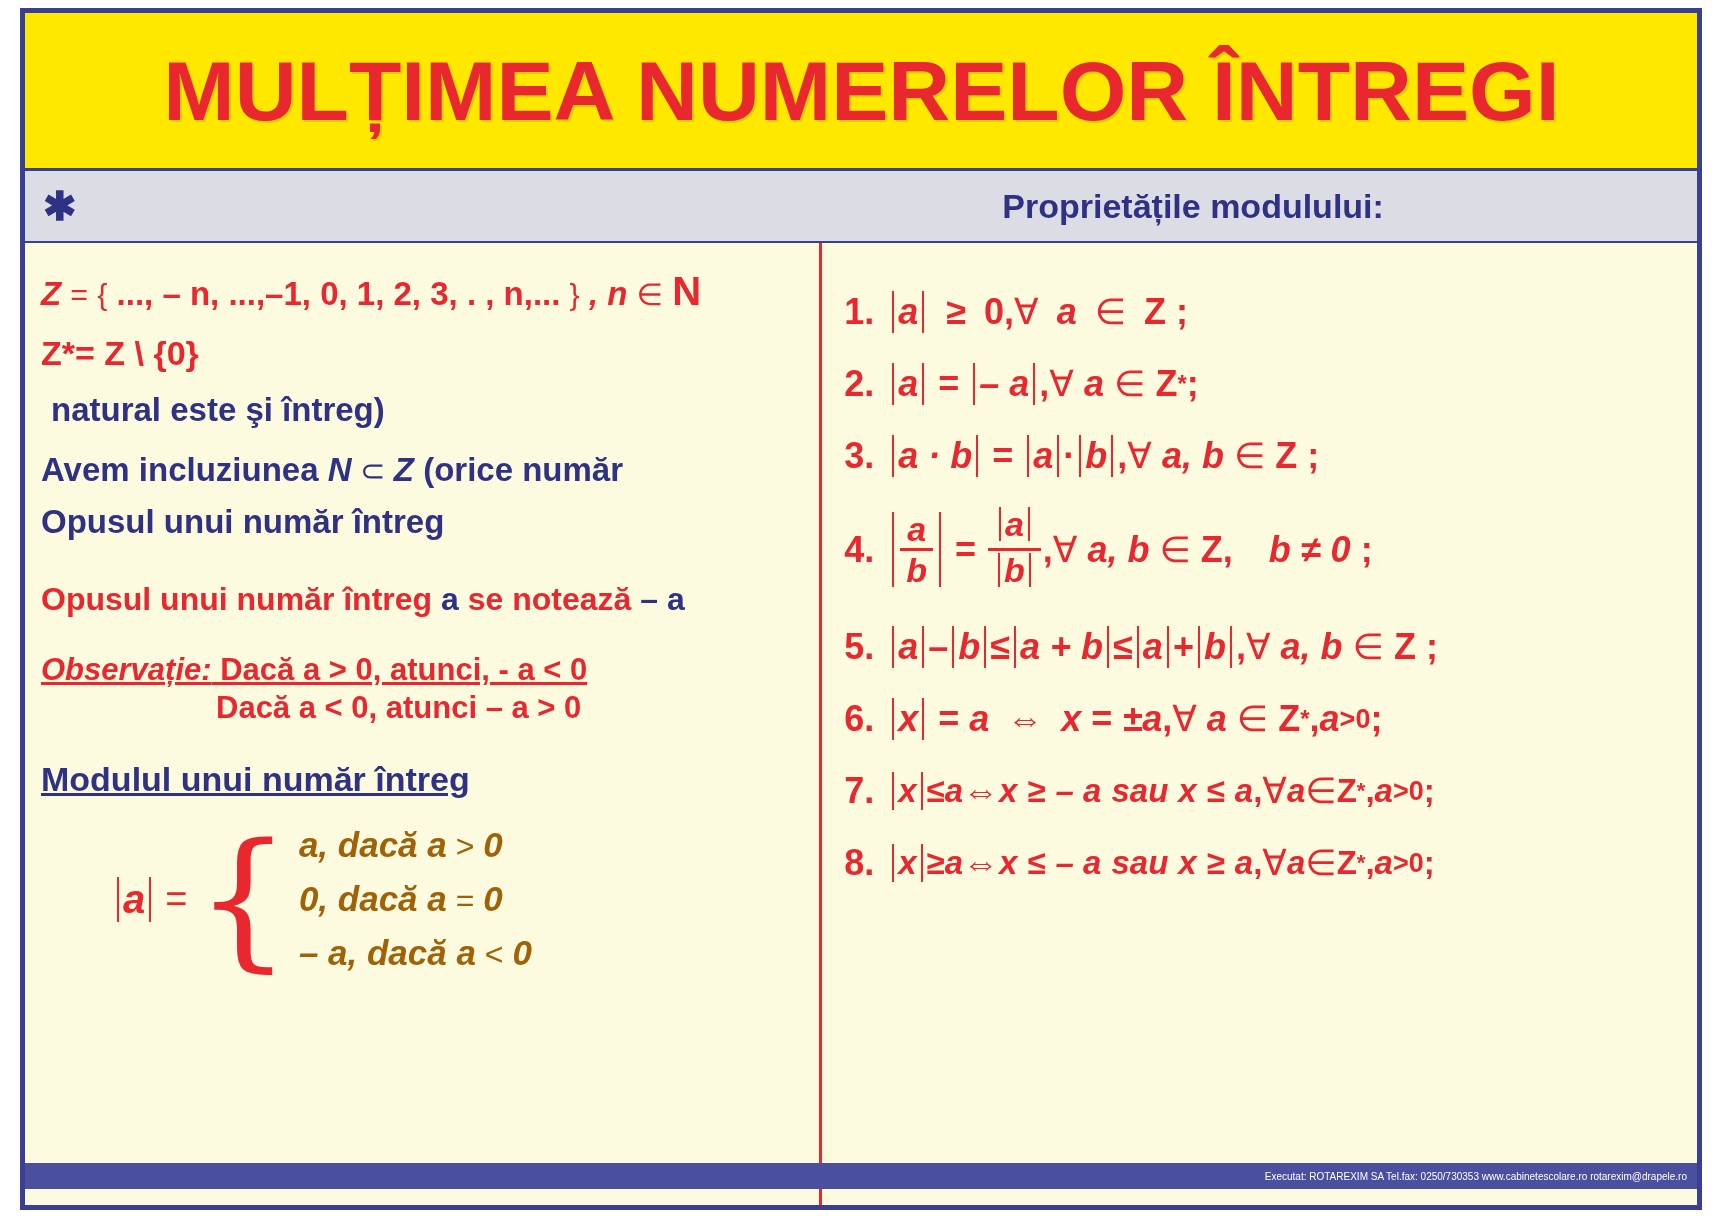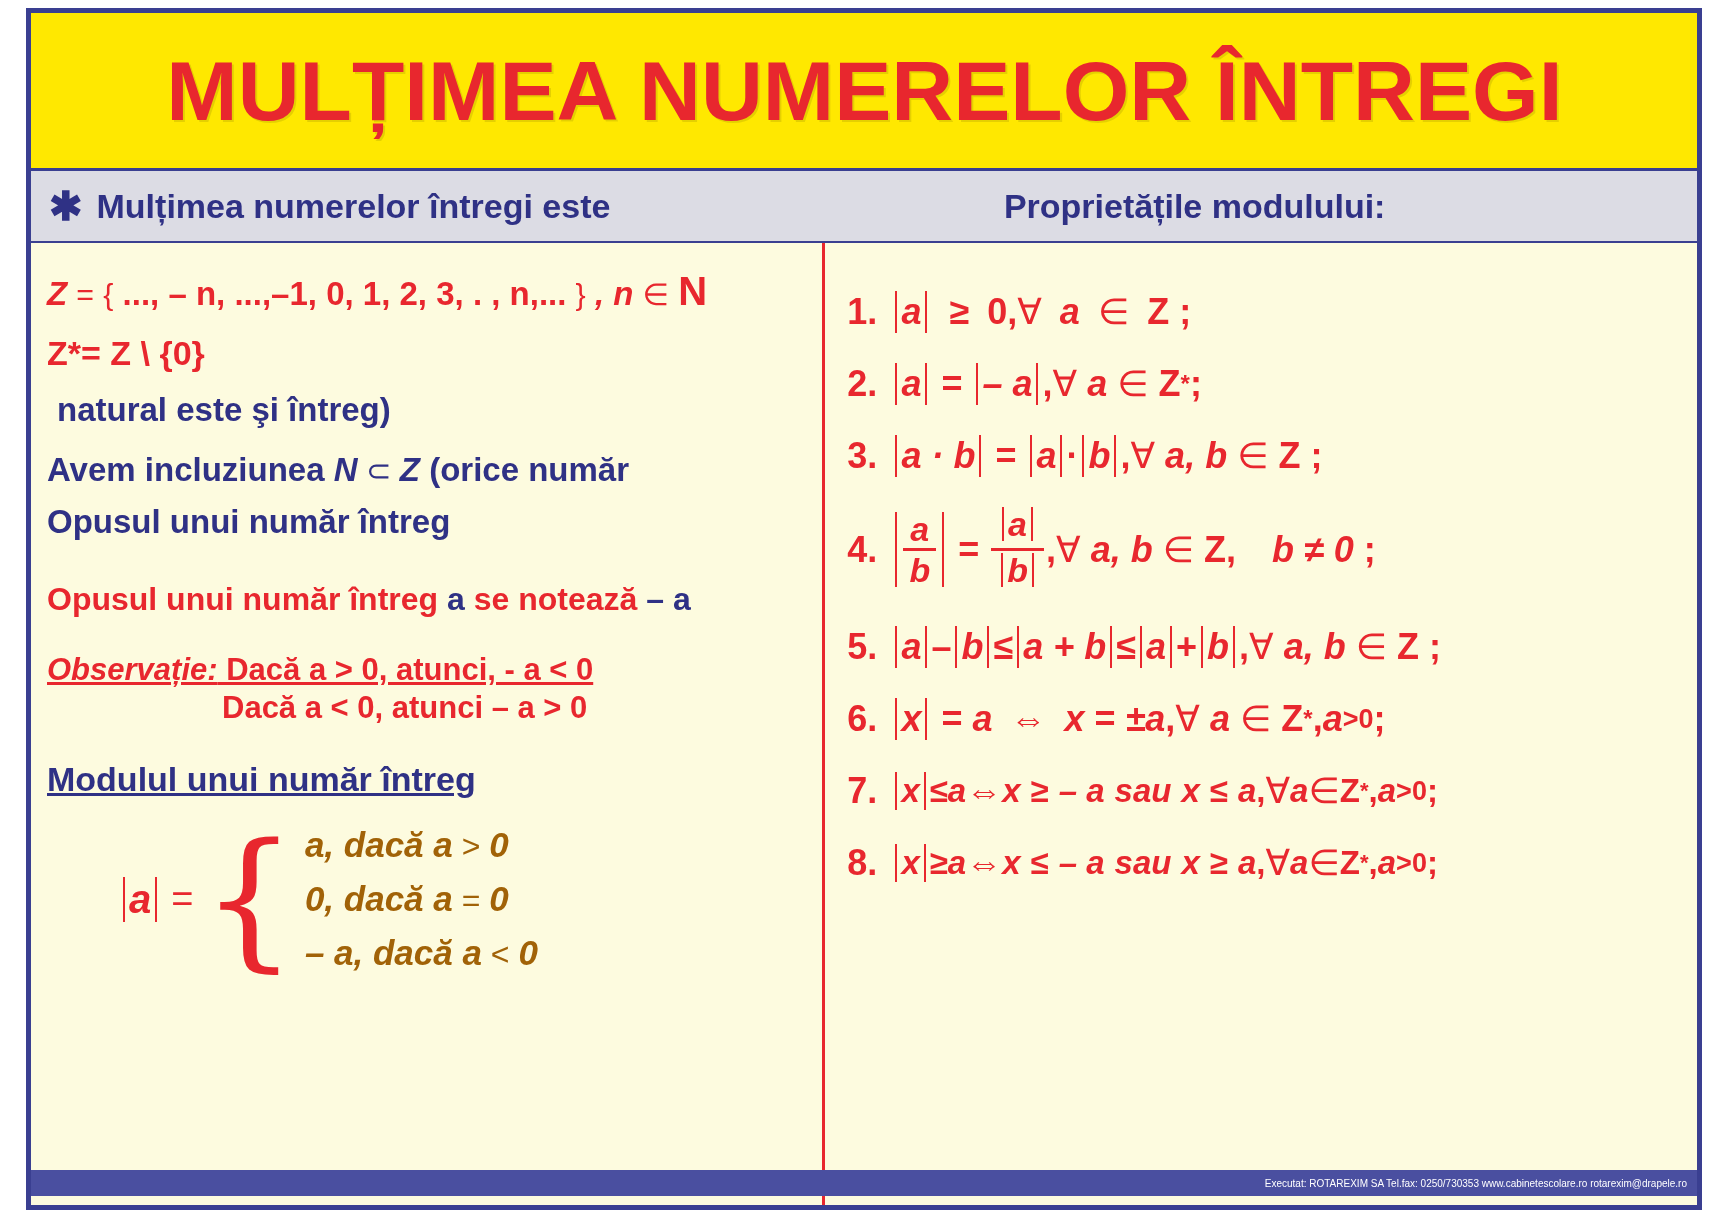--- a/index.html
+++ b/index.html
@@ -6,21 +6,21 @@
   html, body {
     width: 1712px; height: 1216px;
     background: #ffffff;
     font-family: "Liberation Sans", sans-serif;
     overflow: hidden;
   }
   #poster {
     position: relative;
     width: 1712px; height: 1216px;
     background: #ffffff;
-    padding: 8px 10px 6px 26px;
+    padding: 8px 10px 6px 20px;
   }
   .frame {
     position: relative;
     width: 100%; height: 100%;
     border: 5px solid #3a3f91;
     background: #fdfbdf;
     display: flex;
     flex-direction: column;
   }
   
@@ -146,21 +146,21 @@
   }
   .frac .num { padding: 0 6px 2px 6px; }
   .frac .den { padding: 2px 6px 0 6px; border-top: 3px solid #e8272e; }
 
   .prop-7, .prop-8 { font-size: 33px; }
   .prop-7 .prop-body, .prop-8 .prop-body { font-size: 33px; }
 
   
   .footer-band {
     position: absolute;
-    left: 0; right: 0; bottom: 9px;
+    left: 0; right: 0; bottom: 16px;
     height: 26px;
     background: #4a4fa0;
     display: flex; align-items: center; justify-content: flex-end;
   }
   .footer-text {
     color: #ffffff;
     font-size: 10px;
     padding-right: 10px;
     white-space: nowrap;
     font-family: "Liberation Sans", sans-serif;
@@ -172,21 +172,20 @@
 <div id="poster">
   <div class="frame">
 
     <div class="title-band">
       <div class="title-text">MULȚIMEA NUMERELOR ÎNTREGI</div>
     </div>
 
     <div class="head-band">
       <div class="head-cell head-left">
         <span class="asterisk-icon">✱</span>
-        <span>Mulțimea numerelor întregi este</span>
       </div>
       <div class="head-cell head-right">
         <span>Proprietățile modulului:</span>
       </div>
     </div>
 
     <div class="body">
 
       <div class="col-left">
 

